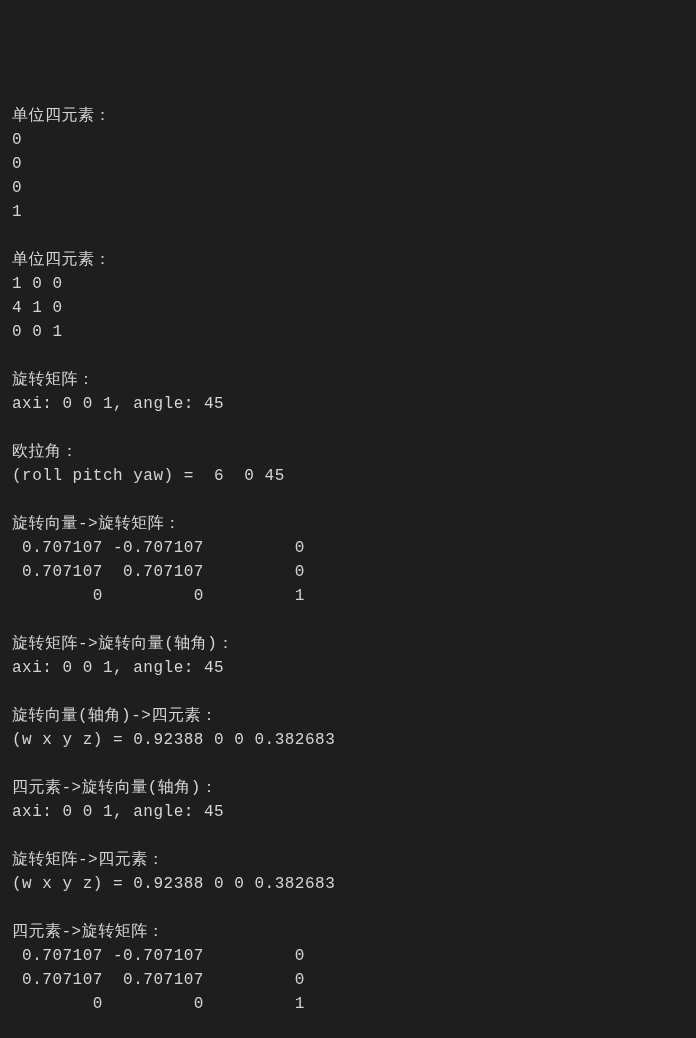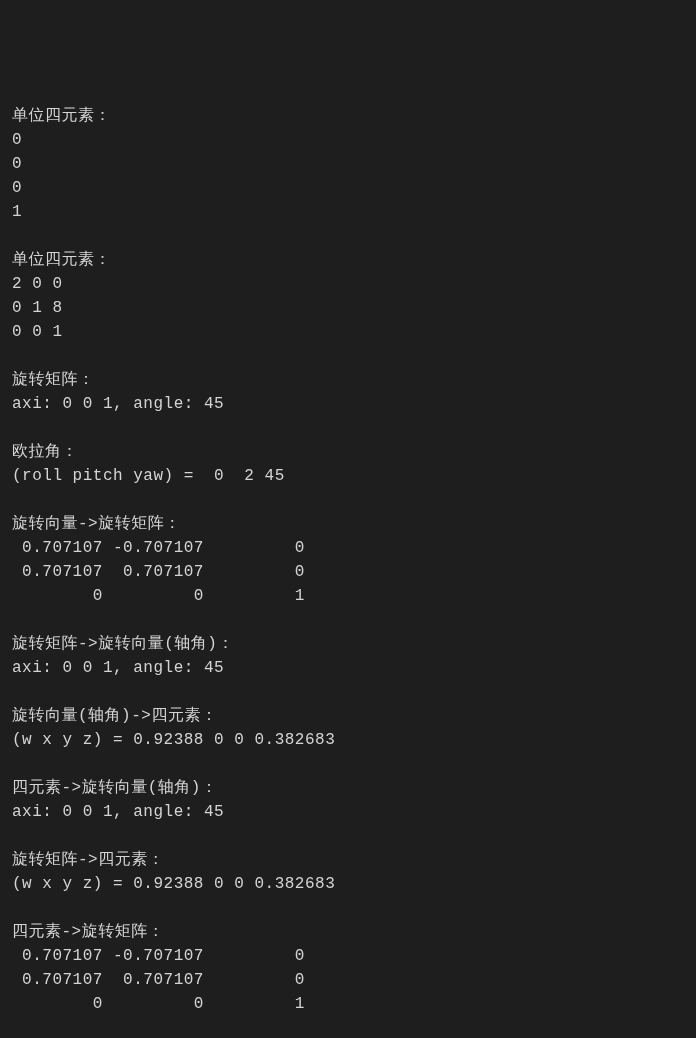--- a/index.html
+++ b/index.html
@@ -26,29 +26,29 @@
 
 
 
 <div class="terminal-output"><span>单位四元素：</span>
 <span>0</span>
 <span>0</span>
 <span>0</span>
 <span>1</span>
 
 <span>单位四元素：</span>
-<span>2 0 0</span>
-<span>0 1 8</span>
+<span>1 0 0</span>
+<span>4 1 0</span>
 <span>0 0 1</span>
 
 <span>旋转矩阵：</span>
 <span>axi: 0 0 1, angle: 45</span>
 
 <span>欧拉角：</span>
-<span>(roll pitch yaw) =  0  2 45</span>
+<span>(roll pitch yaw) =  6  0 45</span>
 
 <span>旋转向量-&gt;旋转矩阵：</span>
 <span> 0.707107 -0.707107         0</span>
 <span> 0.707107  0.707107         0</span>
 <span>        0         0         1</span>
 
 <span>旋转矩阵-&gt;旋转向量(轴角)：</span>
 <span>axi: 0 0 1, angle: 45</span>
 
 <span>旋转向量(轴角)-&gt;四元素：</span>

